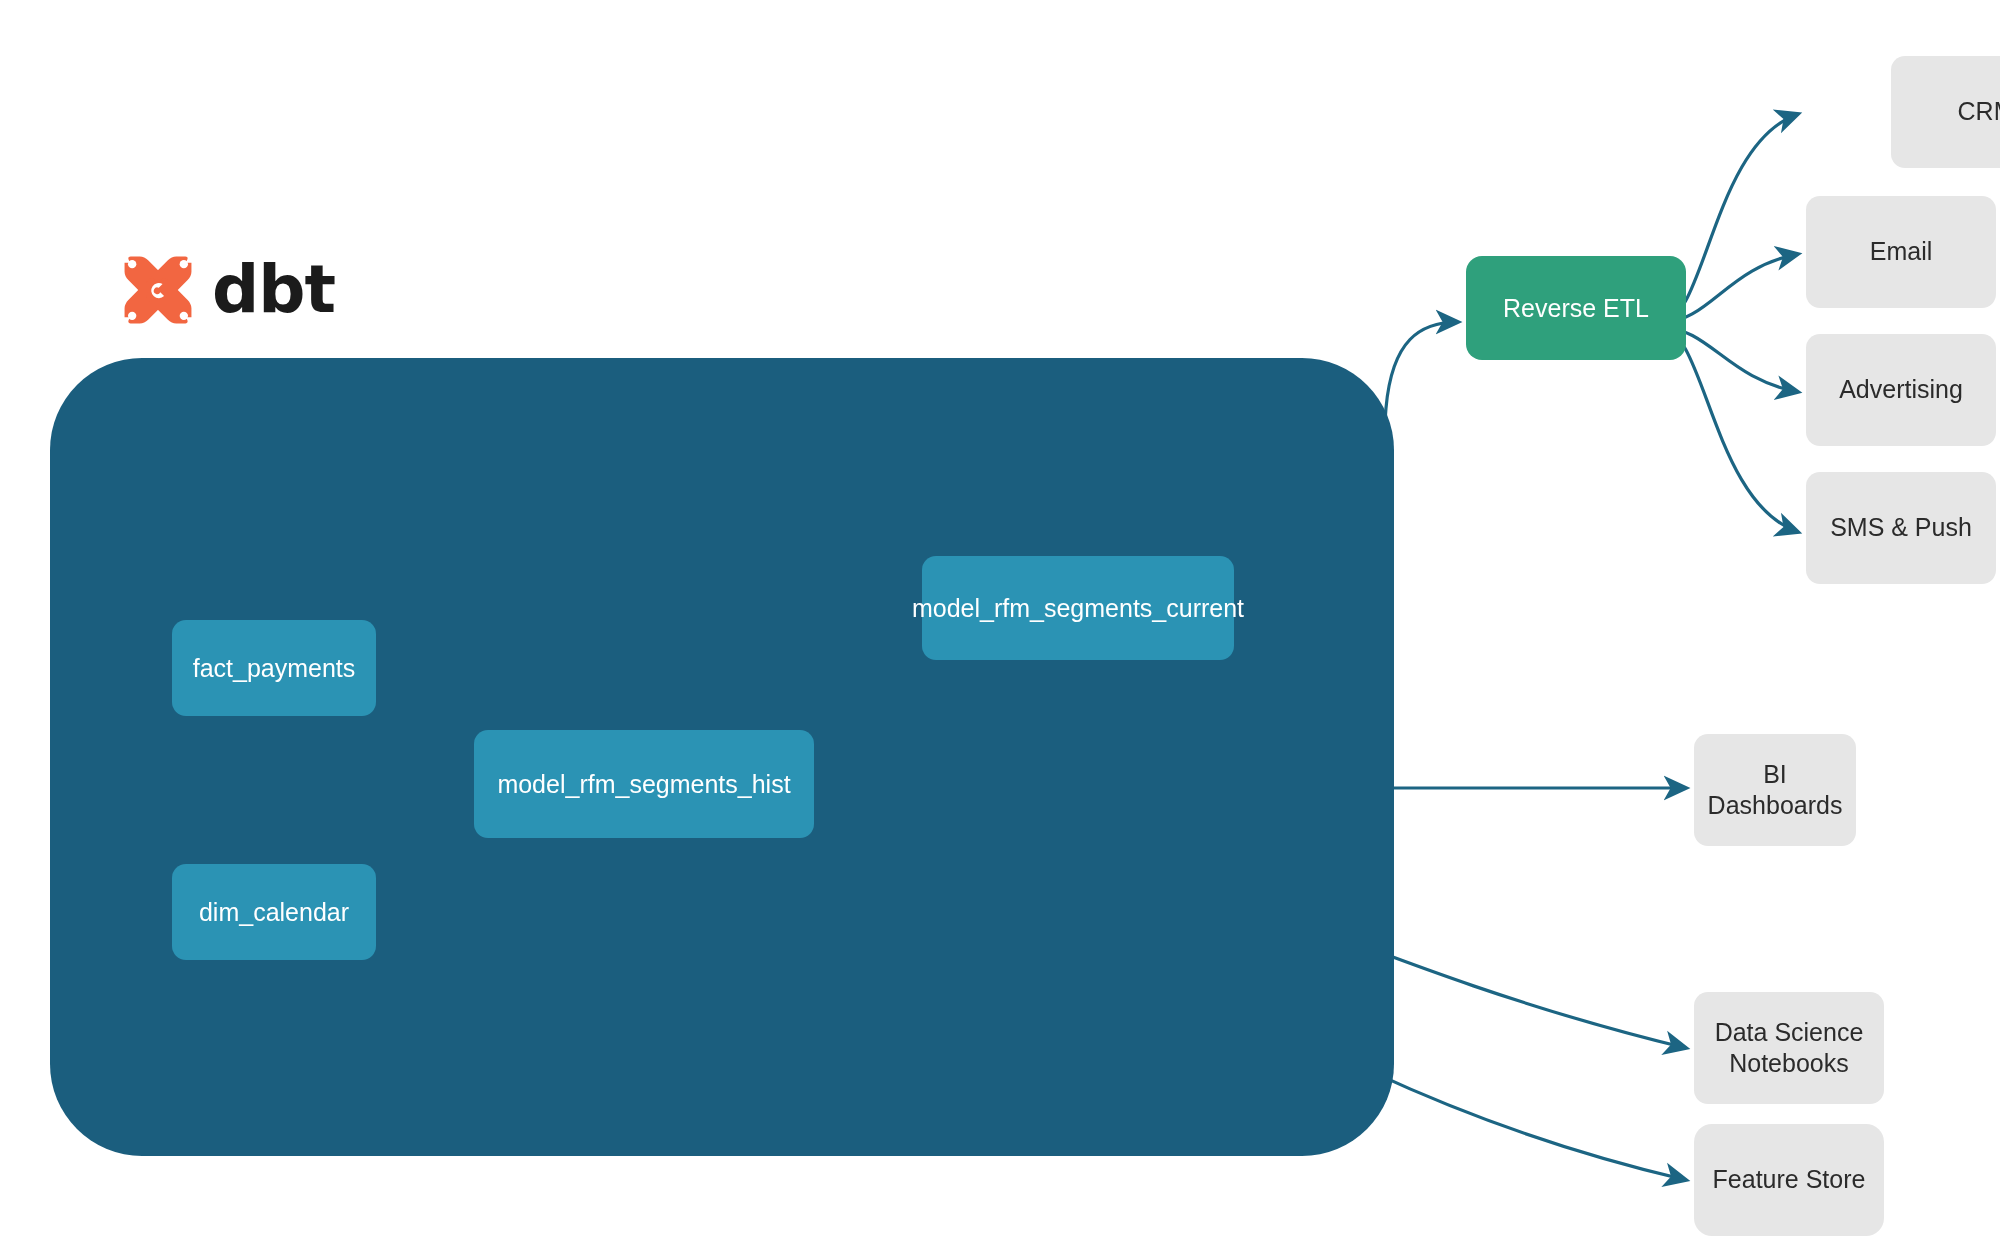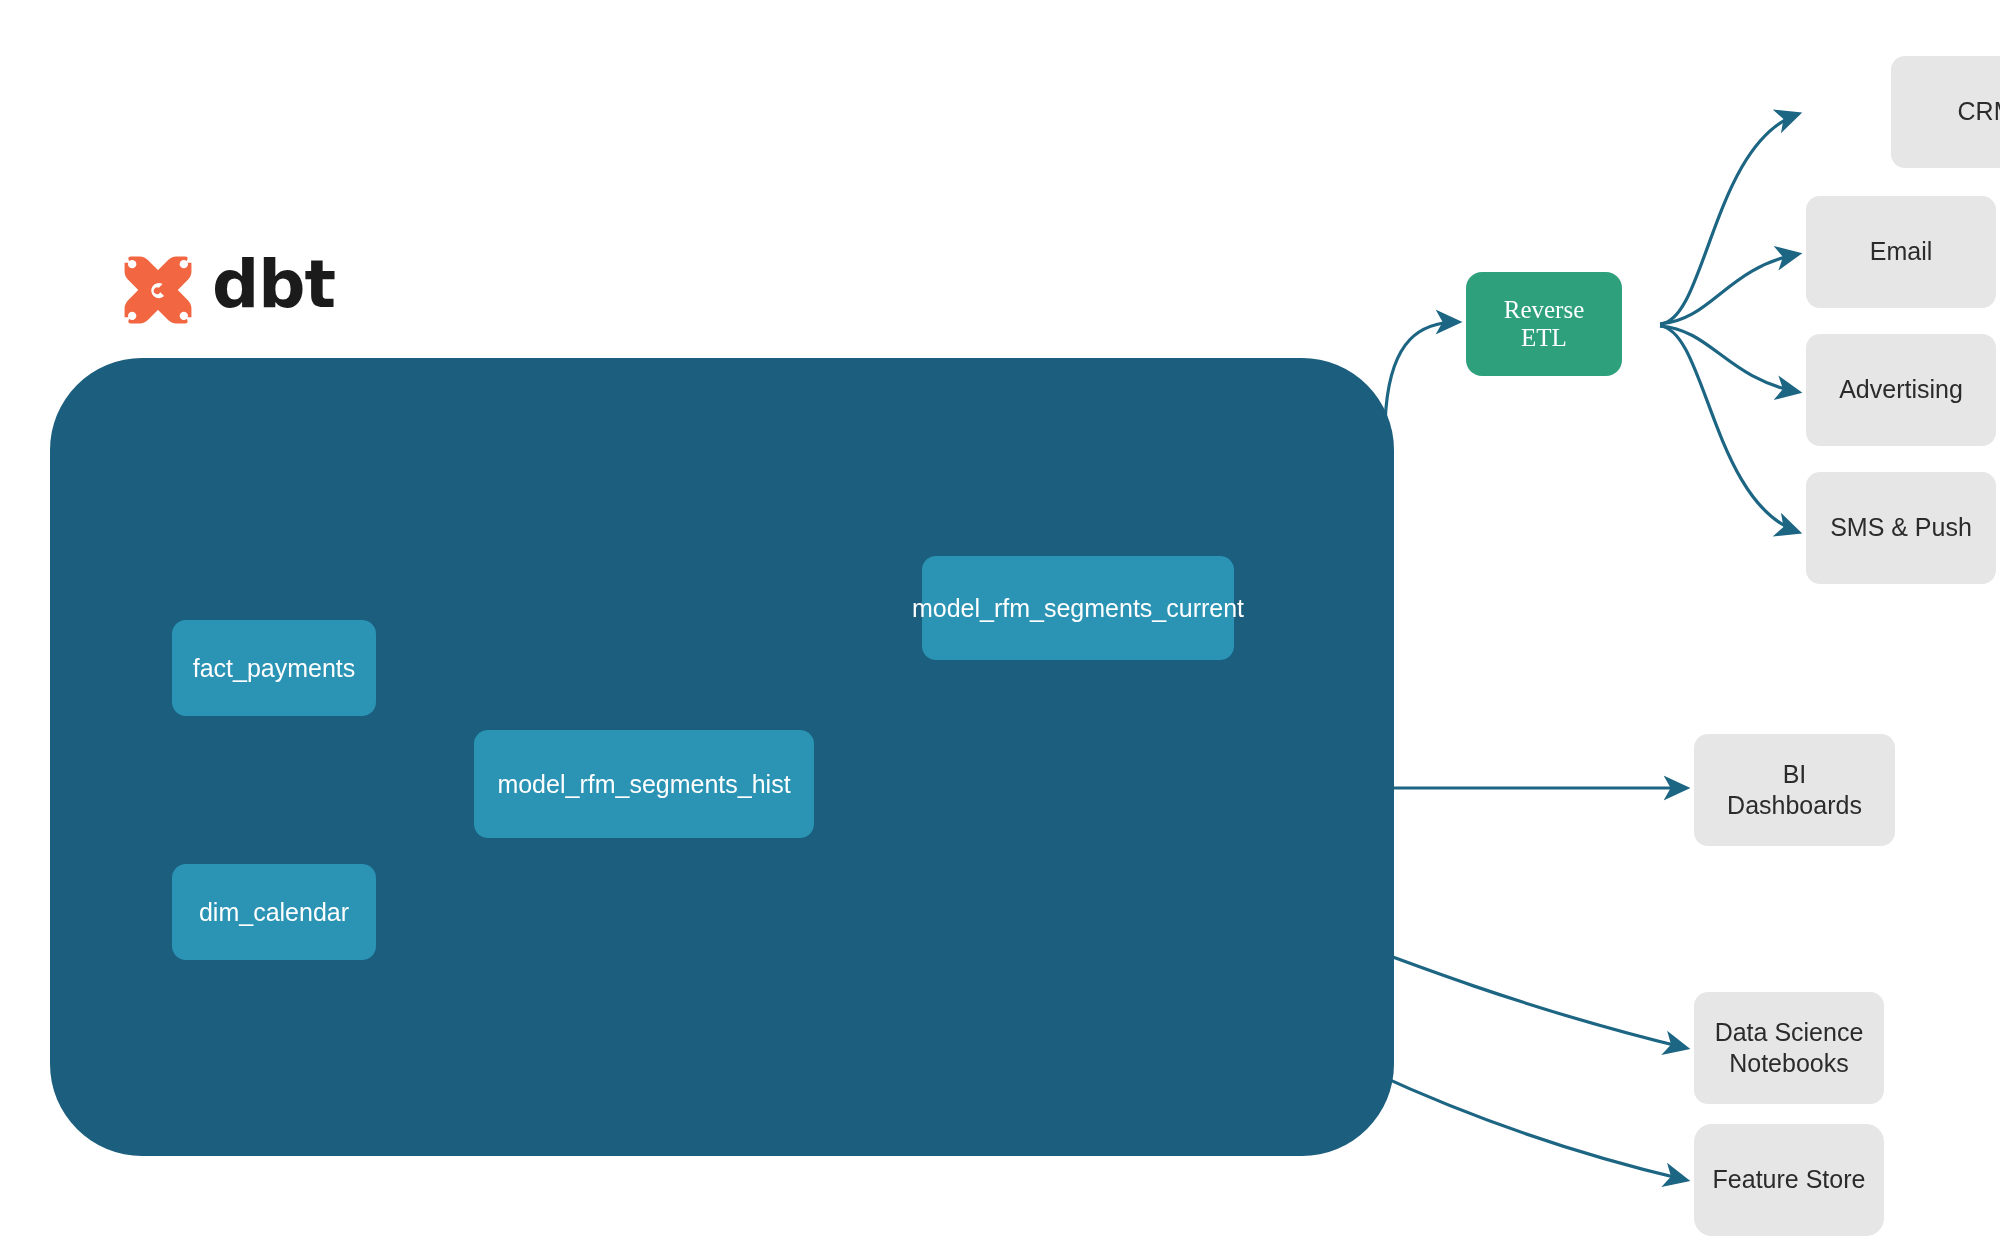--- a/index.html
+++ b/index.html
@@ -25,21 +25,21 @@
     height: 1246px;
     pointer-events: none;
   }
 
   
   .brand {
     position: absolute;
     left: 120px;
     top: 252px;
     display: flex;
-    align-items: flex-start;
+    align-items: center;
     gap: 16px;
   }
   .brand-mark {
     width: 76px;
     height: 76px;
     display: block;
   }
   .brand-text {
     font-size: 66px;
     font-weight: bold;
@@ -90,28 +90,28 @@
     line-height: 1.25;
   }
 
   
   .n-fact-payments       { left: 172px;  top: 620px;  width: 204px; height: 96px; }
   .n-dim-calendar        { left: 172px;  top: 864px;  width: 204px; height: 96px; }
   .n-hist                { left: 474px;  top: 730px;  width: 340px; height: 108px; }
   .n-current             { left: 922px;  top: 556px;  width: 312px; height: 104px; }
 
   
-  .n-reverse-etl         { left: 1466px; top: 272px;  width: 156px; height: 104px; font-family: Liberation Serif, serif; }
+  .n-reverse-etl         { left: 1466px; top: 256px;  width: 220px; height: 104px; }
 
   
   .n-crm                 { left: 1891px; top: 56px;   width: 190px; height: 112px; }
   .n-email               { left: 1806px; top: 196px;  width: 190px; height: 112px; }
   .n-advertising         { left: 1806px; top: 334px;  width: 190px; height: 112px; }
   .n-sms-push            { left: 1806px; top: 472px;  width: 190px; height: 112px; }
-  .n-bi-dashboards       { left: 1694px; top: 734px;  width: 201px; height: 112px; }
+  .n-bi-dashboards       { left: 1694px; top: 734px;  width: 162px; height: 112px; }
   .n-ds-notebooks        { left: 1694px; top: 992px;  width: 190px; height: 112px; }
   .n-feature-store       { left: 1694px; top: 1124px; width: 190px; height: 112px; border-radius: 18px; }
 </style>
 </head>
 <body>
 
 <div id="canvas">
 
   <svg id="edge-layer" viewBox="0 0 2000 1246" width="2000" height="1246" xmlns="http://www.w3.org/2000/svg">
     <defs>

